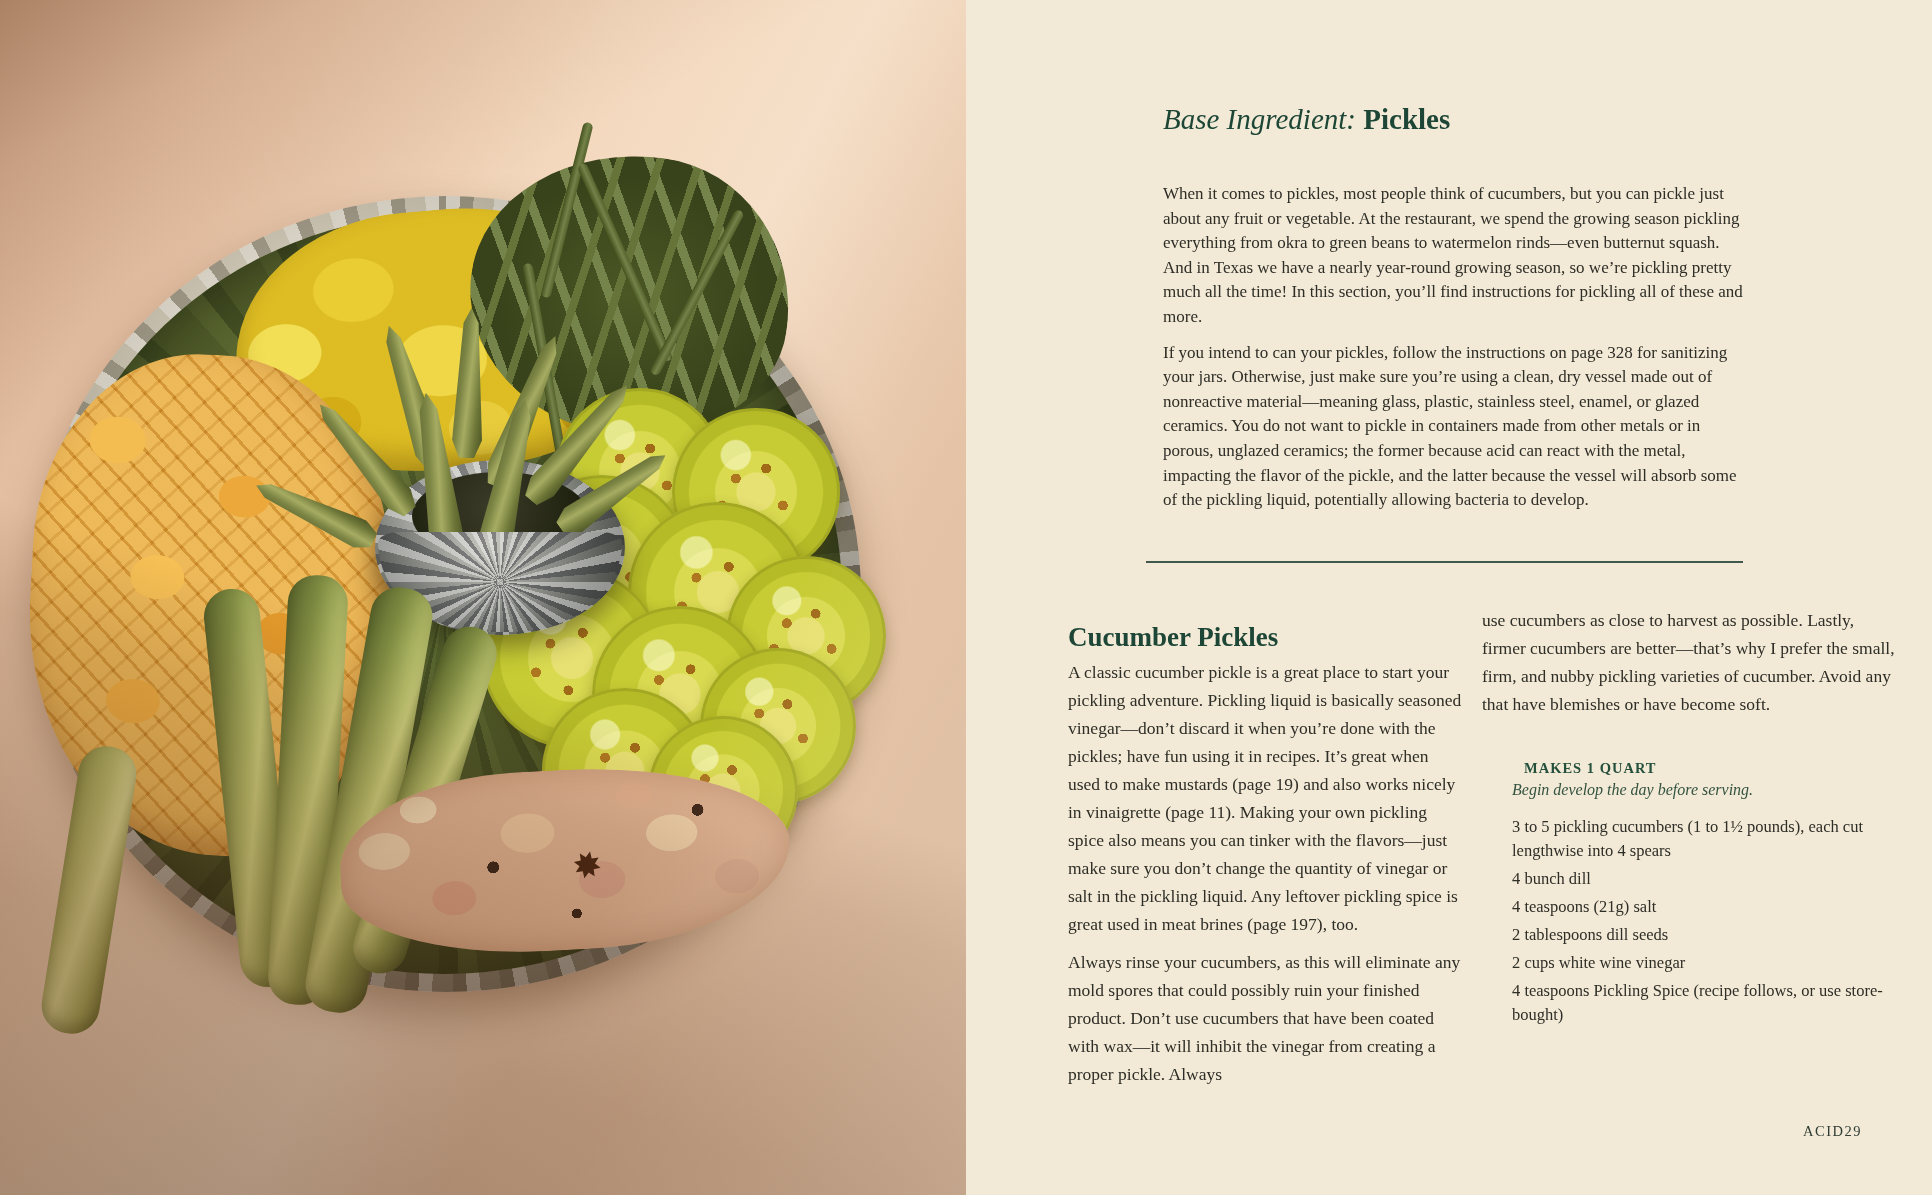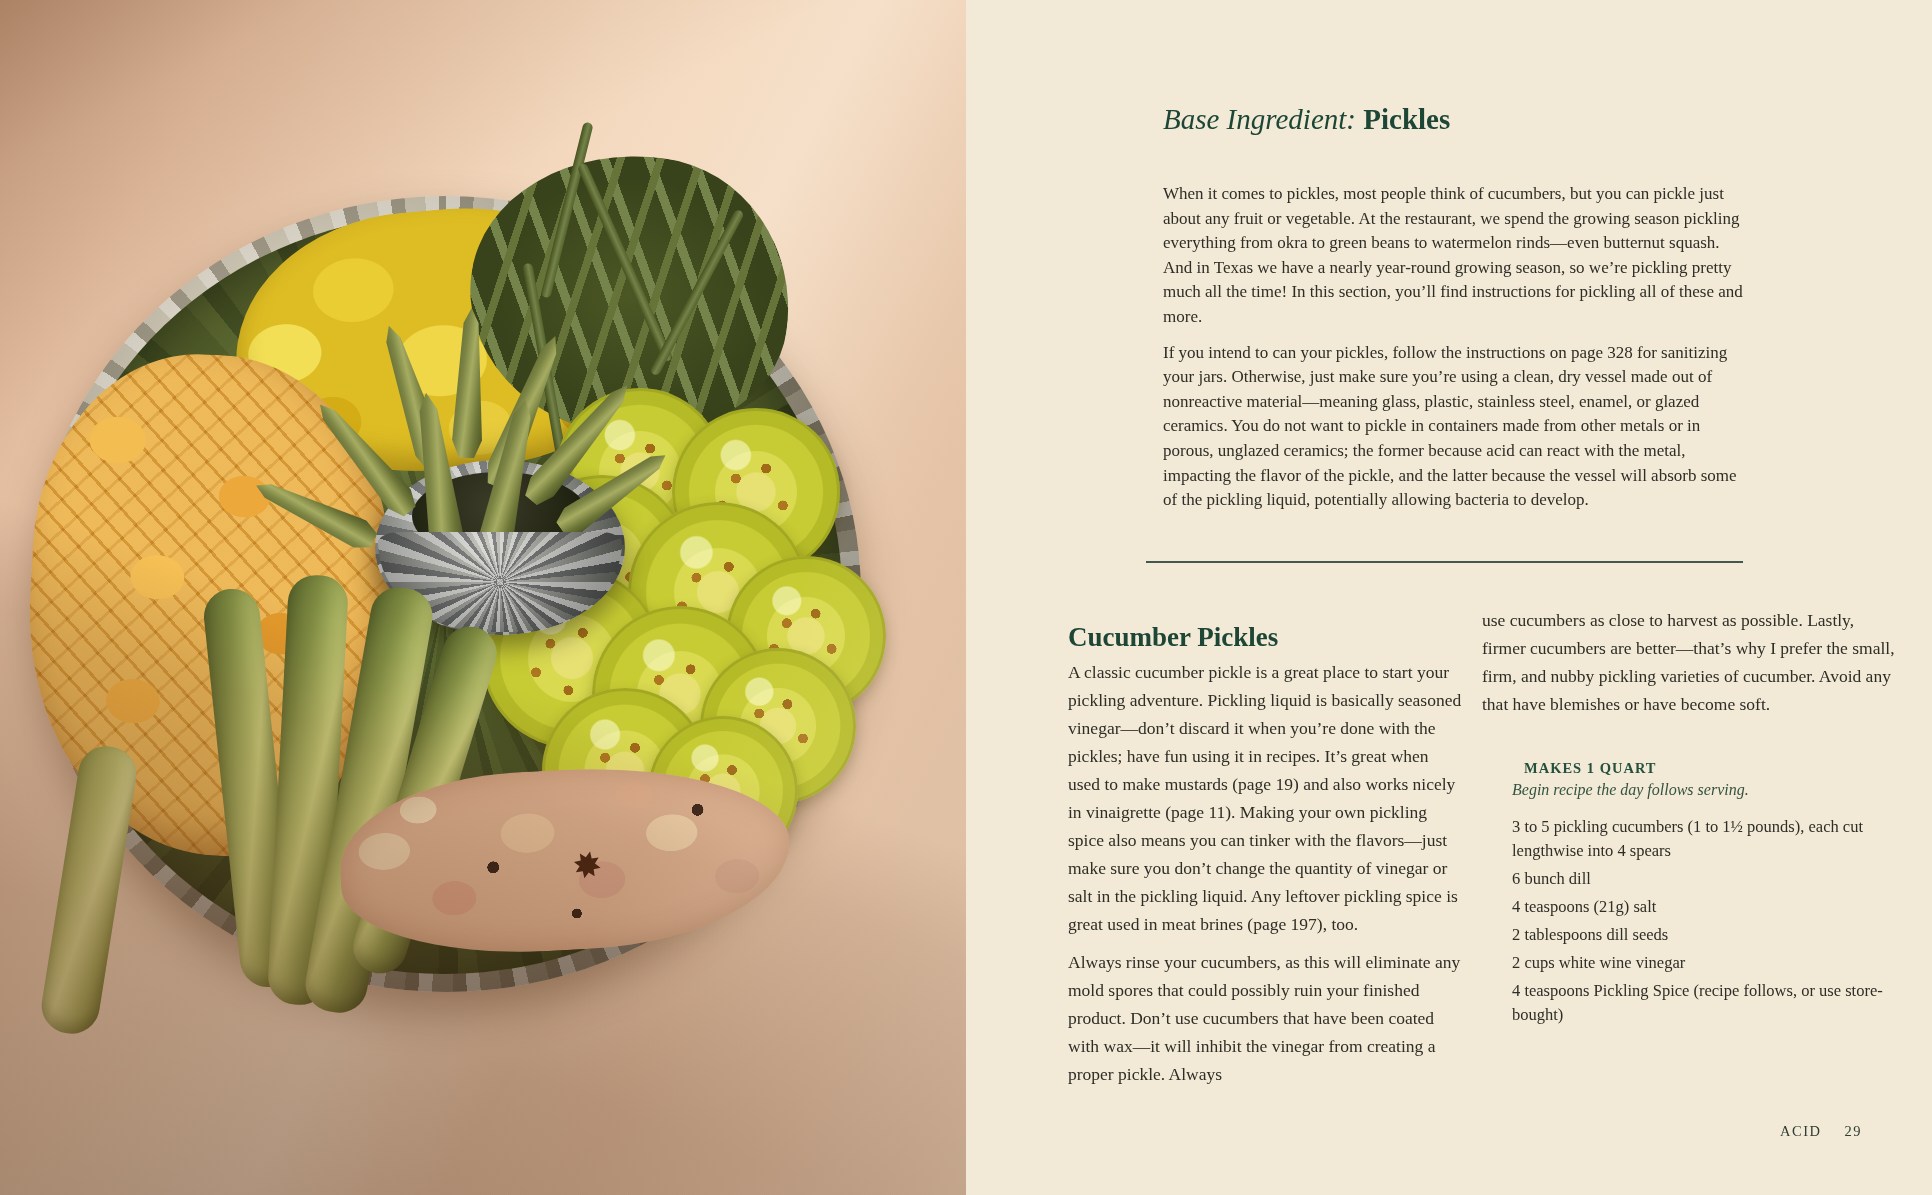--- a/index.html
+++ b/index.html
@@ -127,21 +127,21 @@
   .rule{position:absolute;left:180px;top:561px;width:597px;height:2px;background:#41594c;}
   .section-heading{position:absolute;left:102px;top:600px;font-size:27px;font-weight:bold;color:#1d4636;}
   .col-left{position:absolute;left:102px;top:658px;width:396px;font-size:17.5px;line-height:28px;}
   .col-left p{margin:0 0 10px 0;}
   .col-right{position:absolute;left:516px;top:606px;width:418px;font-size:17.5px;line-height:28px;}
   .col-right p{margin:0;}
   .recipe{position:absolute;left:546px;top:760px;width:392px;}
   .recipe-yield{font-size:14.5px;font-weight:bold;letter-spacing:1px;color:#24503c;margin:0 0 4px 12px;}
   .recipe-note{font-size:16px;font-style:italic;color:#33523f;margin:0 0 16px 0;}
   .ingredients p{font-size:16.5px;line-height:24px;margin:0 0 4px 0;}
-  .footer{position:absolute;right:70px;top:1123px;display:flex;gap:23px;
+  .footer{position:absolute;right:70px;top:1123px;display:flex;gap:0;
     font-size:14.5px;letter-spacing:1.5px;color:#2f3c33;}
 </style>
 </head>
 <body>
 
 <div class="spread">
 
   <div class="photo">
     <div class="plate-shadow"></div>
     <div class="plate"></div>
@@ -210,24 +210,24 @@
       <p>A classic cucumber pickle is a great place to start your pickling adventure. Pickling liquid is basically seasoned vinegar—don’t discard it when you’re done with the pickles; have fun using it in recipes. It’s great when used to make mustards (page 19) and also works nicely in vinaigrette (page 11). Making your own pickling spice also means you can tinker with the flavors—just make sure you don’t change the quantity of vinegar or salt in the pickling liquid. Any leftover pickling spice is great used in meat brines (page 197), too.</p>
       <p>Always rinse your cucumbers, as this will eliminate any mold spores that could possibly ruin your finished product. Don’t use cucumbers that have been coated with wax—it will inhibit the vinegar from creating a proper pickle. Always</p>
     </div>
 
     <div class="col-right">
       <p>use cucumbers as close to harvest as possible. Lastly, firmer cucumbers are better—that’s why I prefer the small, firm, and nubby pickling varieties of cucumber. Avoid any that have blemishes or have become soft.</p>
     </div>
 
     <div class="recipe">
       <p class="recipe-yield">MAKES 1 QUART</p>
-      <p class="recipe-note">Begin recipe the day follows serving.</p>
+      <p class="recipe-note">Begin develop the day before serving.</p>
       <div class="ingredients">
         <p>3 to 5 pickling cucumbers (1 to 1½ pounds), each cut lengthwise into 4 spears</p>
-        <p>6 bunch dill</p>
+        <p>4 bunch dill</p>
         <p>4 teaspoons (21g) salt</p>
         <p>2 tablespoons dill seeds</p>
         <p>2 cups white wine vinegar</p>
         <p>4 teaspoons Pickling Spice (recipe follows, or use store-bought)</p>
       </div>
     </div>
 
     <div class="footer">
       <span>ACID</span>
       <span>29</span>

